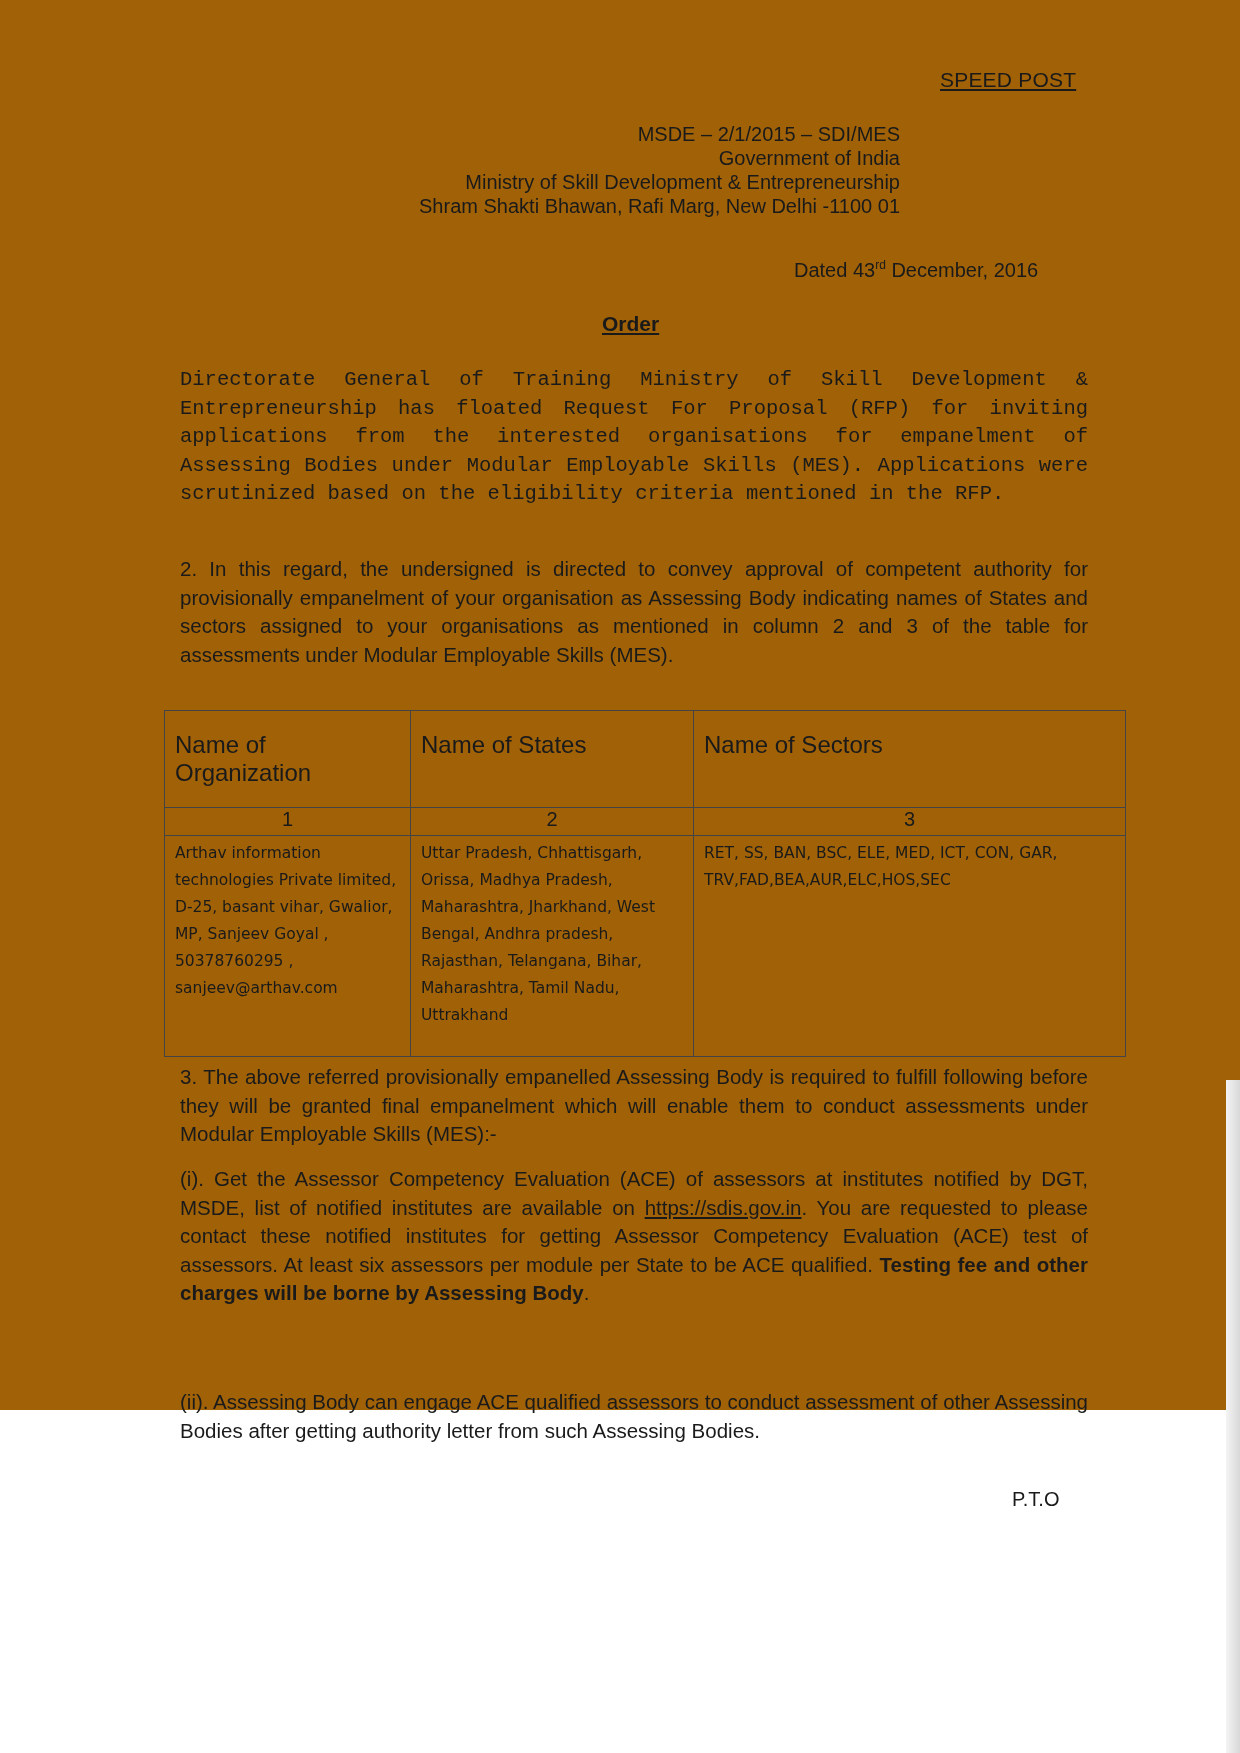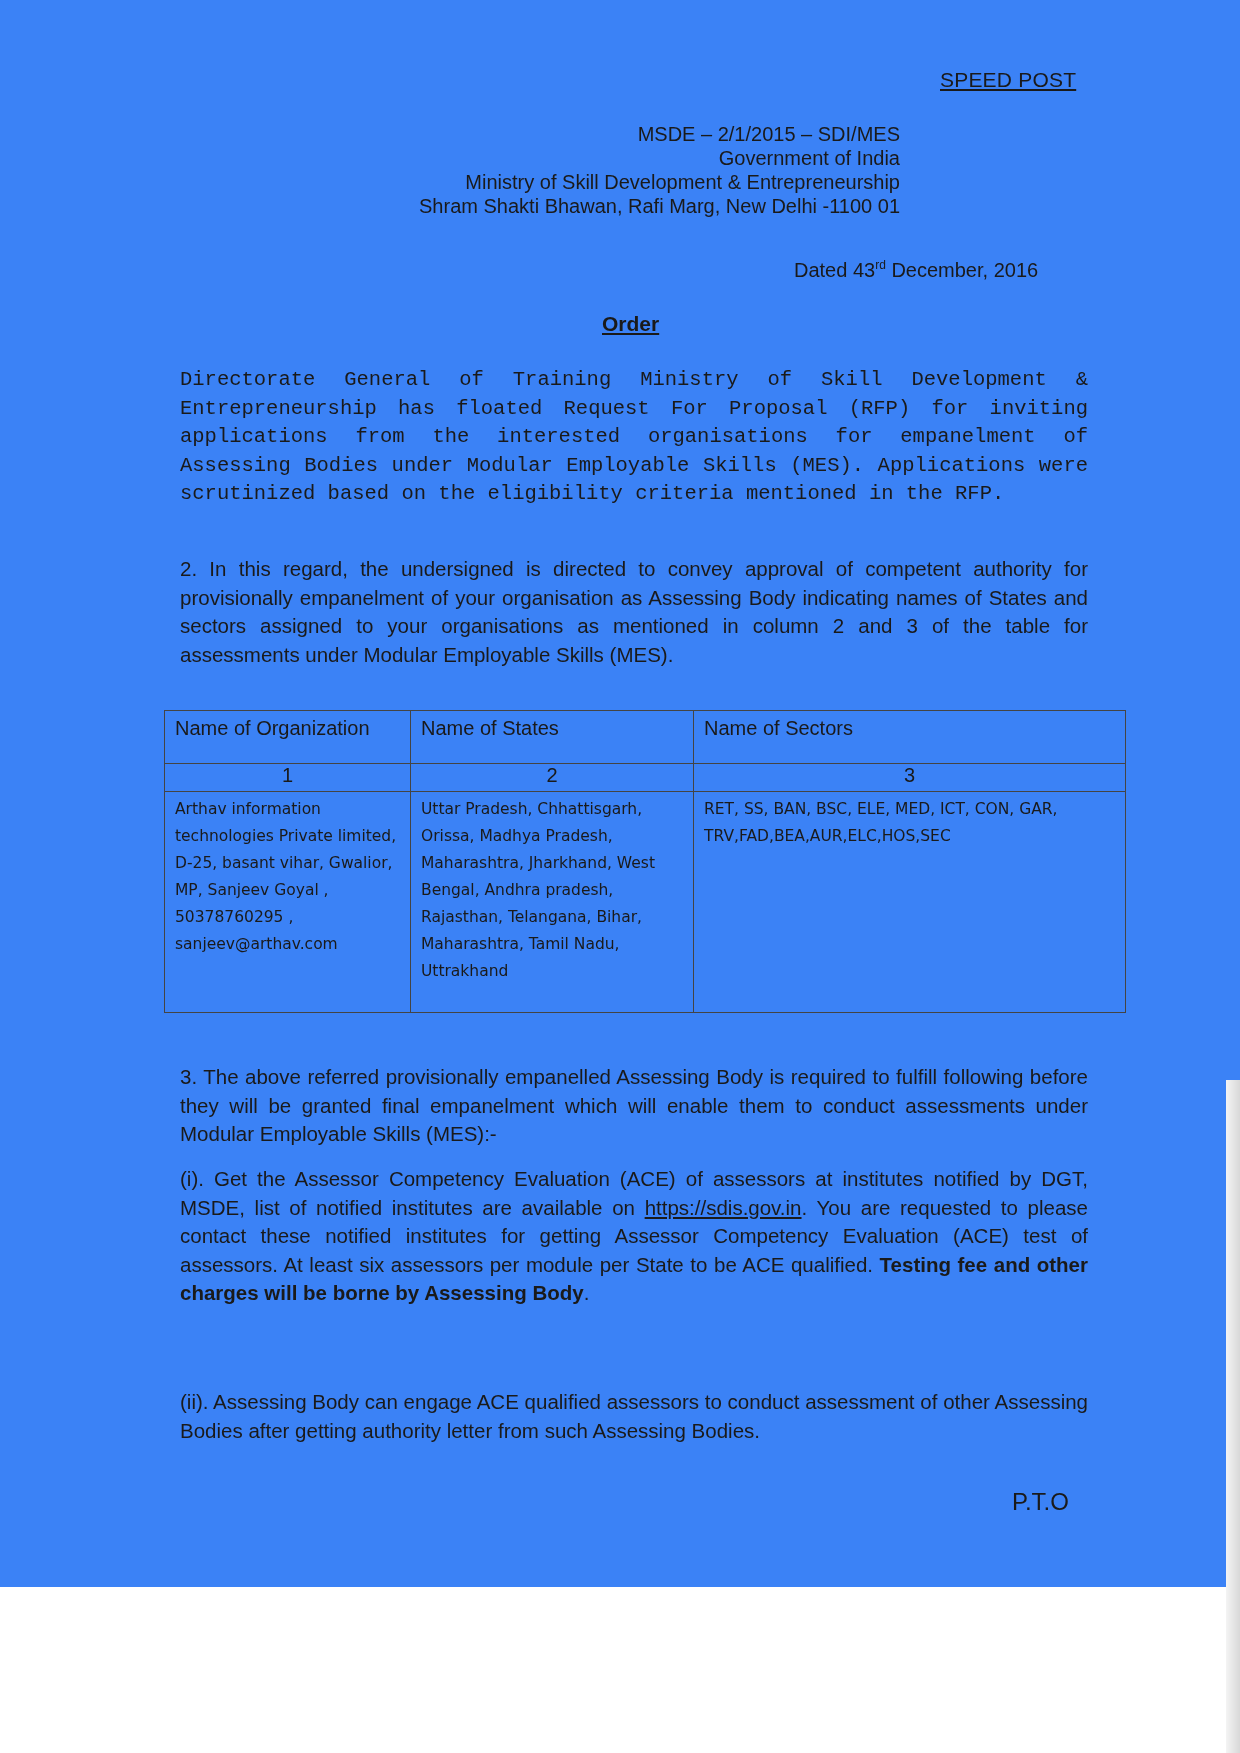--- a/index.html
+++ b/index.html
@@ -1,38 +1,38 @@
 <!DOCTYPE html>
 <html><head>
 <meta charset="utf-8">
 <style>
   html,body{margin:0;padding:0;background:#fff;}
   body{width:1240px;height:1753px;position:relative;overflow:hidden;font-family:"Liberation Sans",sans-serif;color:#1a1a1a;}
-  .page{position:absolute;left:0;top:0;width:1240px;height:1587px;background:#3b82f6;}
+  .page{position:absolute;left:0;top:0;width:1240px;height:1410px;background:#a16207;}
   .edge{position:absolute;right:0;top:1080px;width:14px;height:673px;background:linear-gradient(to right,#f4f4f4,#d8d8d8);}
   .speed{position:absolute;left:940px;top:68px;font-size:21px;text-decoration:underline;letter-spacing:0.2px;}
   .hdr{position:absolute;left:340px;top:122px;width:560px;text-align:right;font-size:20px;line-height:24px;}
   .dated{position:absolute;left:794px;top:258px;font-size:20px;}
   .dated sup{font-size:12px;}
   .order{position:absolute;left:602px;top:312px;font-size:21px;font-weight:bold;text-decoration:underline;}
   .para{position:absolute;left:180px;width:908px;font-size:20.5px;line-height:28.5px;text-align:justify;}
   .p1{top:366px;font-family:Liberation Mono, monospace;}
   .p2{top:555px;}
   .p3{top:1063px;}
   .p4{top:1165px;}
   .p5{top:1388px;}
   .p4 a{color:#1a1a1a;text-decoration:underline;}
   .p4 .bold{font-weight:bold;}
   table{position:absolute;left:164px;top:710px;width:962px;border-collapse:collapse;}
   td,th{border:1.5px solid #444;vertical-align:top;text-align:left;}
-  th{font-weight:normal;font-size:20px;padding:6px 10px;height:40px;margin-top:9px;}
+  th{font-weight:normal;font-size:24px;padding:20px 10px;height:40px;margin-top:9px;}
   .num td{text-align:center;font-size:20px;padding:0;height:27px;}
   .body td{font-family:"DejaVu Sans",sans-serif;font-size:15.5px;line-height:27px;padding:4px 10px;height:212px;}
   .col1{width:225px;}.col2{width:262px;}
-  .pto{position:absolute;left:1012px;top:1488px;font-size:24px;}
+  .pto{position:absolute;left:1012px;top:1488px;font-size:20px;}
 </style>
 </head>
 <body>
 
 <div class="page">
   <div class="edge"></div>
 
   <div class="speed">SPEED POST</div>
 
   <div class="hdr">

